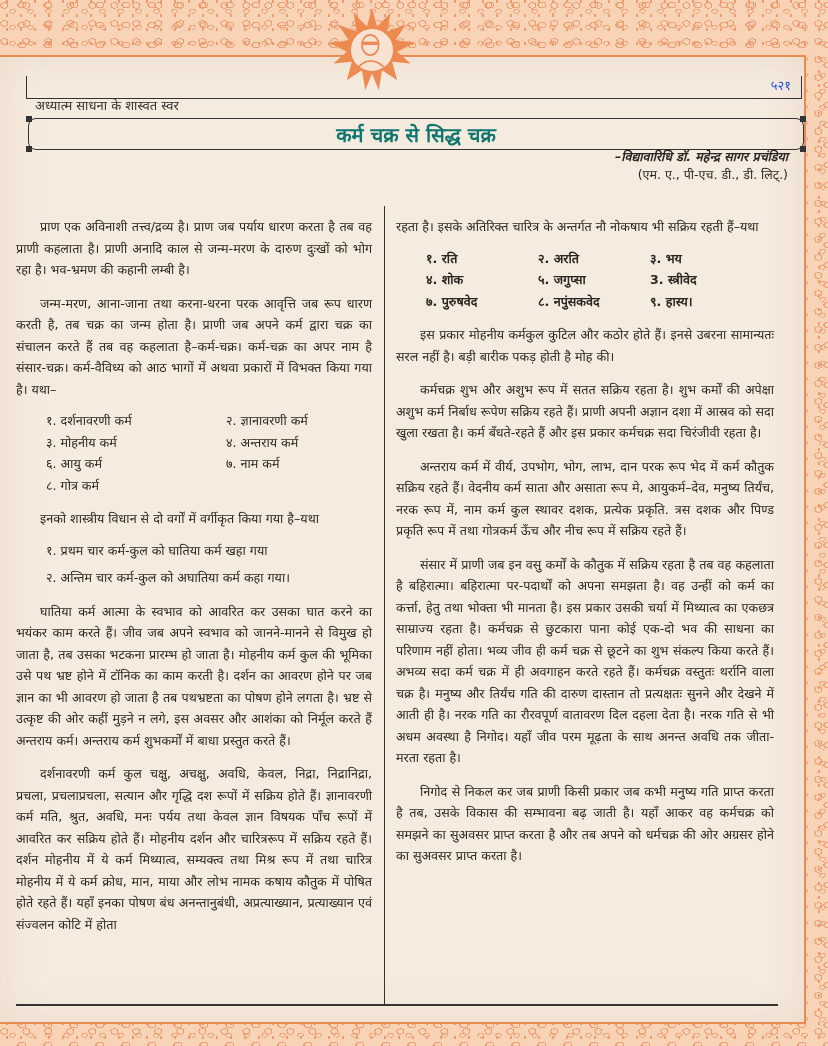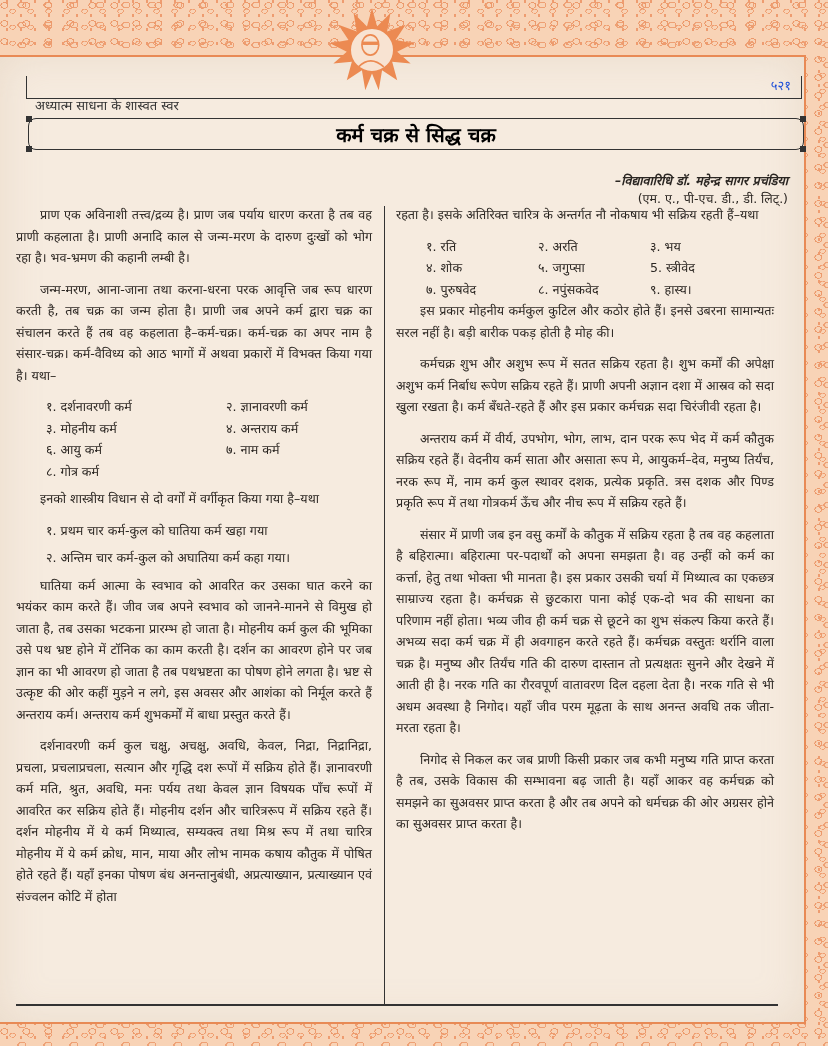--- a/index.html
+++ b/index.html
@@ -40,34 +40,34 @@
     position:absolute; left:28px; top:118px; width:774px; height:30px;
     border:1.5px solid #333; border-radius:8px;
     display:flex; align-items:center; justify-content:center;
   }
   .title-box::before, .title-box::after {
     content:""; position:absolute; width:6px; height:6px; background:#333; top:-3px;
   }
   .title-box::before { left:-3px; } .title-box::after { right:-3px; }
   .title-box .corner-bl, .title-box .corner-br { position:absolute; width:6px; height:6px; background:#333; bottom:-3px; }
   .title-box .corner-bl { left:-3px; } .title-box .corner-br { right:-3px; }
-  .title { font-size:20px; font-weight:bold; color:#000000; }
-  .author { position:absolute; right:40px; top:172px; text-align:right; font-size:12.5px; line-height:18px; }
+  .title { font-size:20px; font-weight:bold; color:#0f766e; }
+  .author { position:absolute; right:40px; top:148px; text-align:right; font-size:12.5px; line-height:18px; }
   .author .name { font-style:italic; font-weight:bold; }
   .col {
     position:absolute; top:204px; font-size:12.6px; line-height:21.5px; text-align:justify;
   }
   .col.left { left:16px; width:356px; }
   .col.right { left:396px; width:378px; }
   .divider { position:absolute; left:384px; top:206px; width:0; height:798px; border-left:1.5px solid #333; }
   .bottom-rule { position:absolute; left:16px; top:1004px; width:762px; height:1.5px; background:#333; }
-  p { margin:0 0 10px 0; text-indent:24px; }
+  p { margin:12px 0 10px 0; text-indent:24px; }
   p.noind { text-indent:0; }
   .grid2 { display:grid; grid-template-columns: 180px 160px; padding-left:30px; margin-bottom:6px; }
-  .grid3 { display:grid; grid-template-columns: 112px 112px 120px; padding-left:30px; margin-bottom:0; }
+  .grid3 { display:grid; grid-template-columns: 112px 112px 120px; padding-left:30px; margin-bottom:0;font-weight:bold; }
   .li { padding-left:30px; margin-bottom:6px; }
 </style>
 </head>
 <body>
 
 <div class="pattern"></div>
 <div class="page"></div>
 <div class="top-rule"></div>
 
 <svg class="logo" viewBox="0 0 100 100">
@@ -118,21 +118,21 @@
 <div class="divider"></div>
 
 <div class="col right">
   <p class="noind">रहता है। इसके अतिरिक्त चारित्र के अन्तर्गत नौ नोकषाय भी सक्रिय रहती हैं–यथा</p>
   <div class="grid3">
     <span>१. रति</span>
     <span>२. अरति</span>
     <span>३. भय</span>
     <span>४. शोक</span>
     <span>५. जगुप्सा</span>
-    <span>5. स्त्रीवेद</span>
+    <span>3. स्त्रीवेद</span>
     <span>७. पुरुषवेद</span>
     <span>८. नपुंसकवेद</span>
     <span>९. हास्य।</span>
   </div>
   <p>इस प्रकार मोहनीय कर्मकुल कुटिल और कठोर होते हैं। इनसे उबरना सामान्यतः सरल नहीं है। बड़ी बारीक पकड़ होती है मोह की।</p>
   <p>कर्मचक्र शुभ और अशुभ रूप में सतत सक्रिय रहता है। शुभ कर्मों की अपेक्षा अशुभ कर्म निर्बाध रूपेण सक्रिय रहते हैं। प्राणी अपनी अज्ञान दशा में आस्रव को सदा खुला रखता है। कर्म बँधते-रहते हैं और इस प्रकार कर्मचक्र सदा चिरंजीवी रहता है।</p>
   <p>अन्तराय कर्म में वीर्य, उपभोग, भोग, लाभ, दान परक रूप भेद में कर्म कौतुक सक्रिय रहते हैं। वेदनीय कर्म साता और असाता रूप मे, आयुकर्म–देव, मनुष्य तिर्यंच, नरक रूप में, नाम कर्म कुल स्थावर दशक, प्रत्येक प्रकृति. त्रस दशक और पिण्ड प्रकृति रूप में तथा गोत्रकर्म ऊँच और नीच रूप में सक्रिय रहते हैं।</p>
   <p>संसार में प्राणी जब इन वसु कर्मों के कौतुक में सक्रिय रहता है तब वह कहलाता है बहिरात्मा। बहिरात्मा पर-पदार्थों को अपना समझता है। वह उन्हीं को कर्म का कर्त्ता, हेतु तथा भोक्ता भी मानता है। इस प्रकार उसकी चर्या में मिथ्यात्व का एकछत्र साम्राज्य रहता है। कर्मचक्र से छुटकारा पाना कोई एक-दो भव की साधना का परिणाम नहीं होता। भव्य जीव ही कर्म चक्र से छूटने का शुभ संकल्प किया करते हैं। अभव्य सदा कर्म चक्र में ही अवगाहन करते रहते हैं। कर्मचक्र वस्तुतः थर्रानि वाला चक्र है। मनुष्य और तिर्यंच गति की दारुण दास्तान तो प्रत्यक्षतः सुनने और देखने में आती ही है। नरक गति का रौरवपूर्ण वातावरण दिल दहला देता है। नरक गति से भी अधम अवस्था है निगोद। यहाँ जीव परम मूढ़ता के साथ अनन्त अवधि तक जीता-मरता रहता है।</p>
   <p>निगोद से निकल कर जब प्राणी किसी प्रकार जब कभी मनुष्य गति प्राप्त करता है तब, उसके विकास की सम्भावना बढ़ जाती है। यहाँ आकर वह कर्मचक्र को समझने का सुअवसर प्राप्त करता है और तब अपने को धर्मचक्र की ओर अग्रसर होने का सुअवसर प्राप्त करता है।</p>
 </div>

